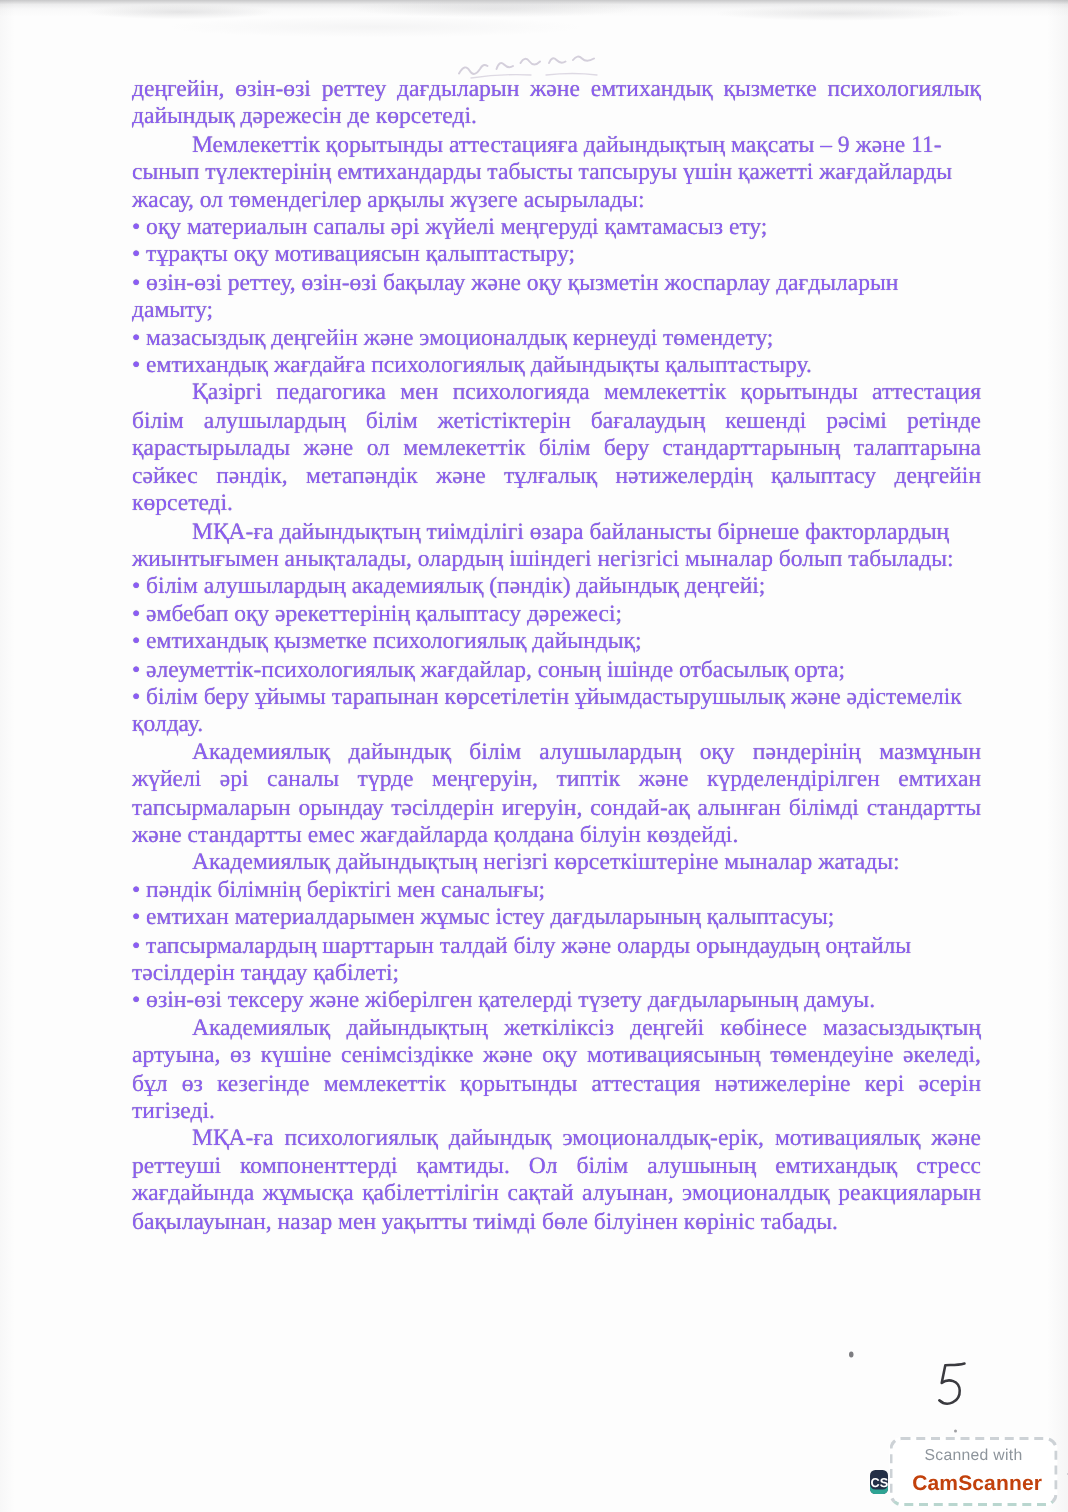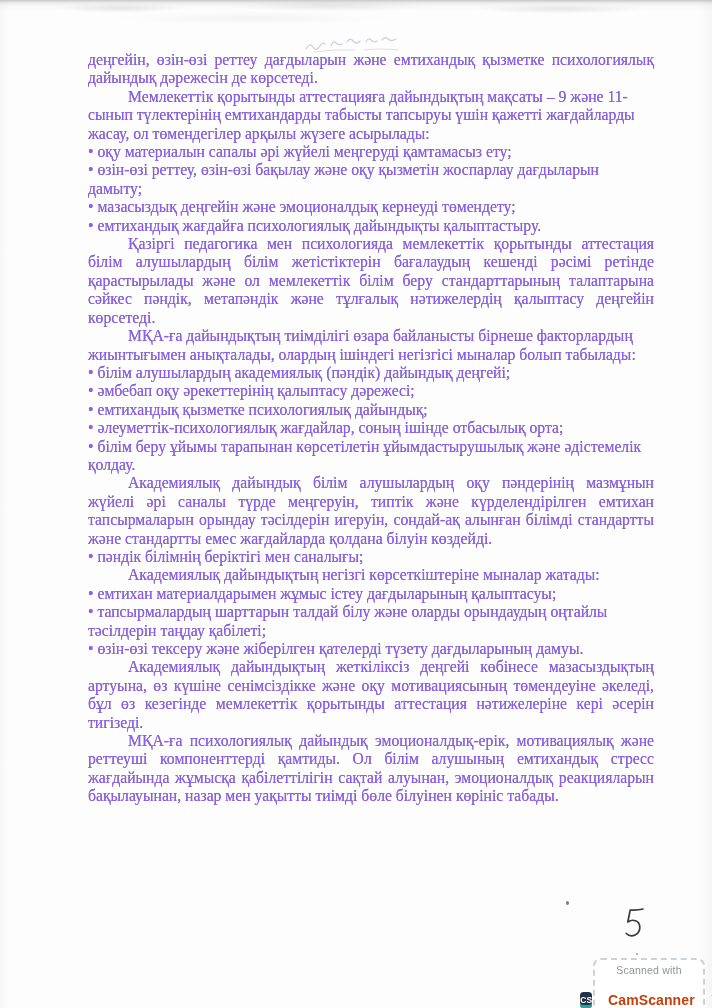--- a/index.html
+++ b/index.html
@@ -35,21 +35,21 @@
   .speck.b{left:636px;top:953px;width:2px;height:2px;background:rgba(120,120,125,0.7);}
   .scribble{position:absolute;left:300px;top:33px;width:132px;height:22px;opacity:0.55;}
   .page-num{position:absolute;left:622px;top:905px;width:26px;height:38px;}
   .cam-badge{
     position:absolute;left:593px;top:958px;width:112px;box-sizing:border-box;
     background:rgba(255,255,255,0.97);
     border:2px dashed #cdd2d6;border-bottom-color:#b9d6cf;border-radius:8px;
     padding:4px 4px 6px;text-align:center;
     font-family:"Liberation Sans","DejaVu Sans",sans-serif;
   }
-  .cam-line1{font-size:10.5px;color:#8d949b;letter-spacing:0.2px;margin-bottom:16px;}
+  .cam-line1{font-size:10.5px;color:#8d949b;letter-spacing:0.2px;margin-bottom:4px;}
   .cam-line2{display:flex;align-items:center;justify-content:center;gap:16px;}
   .cs-logo{
     display:inline-flex;align-items:center;justify-content:center;
     width:16px;height:16px;border-radius:3.5px;background:#243047;
     box-shadow:inset 0 -3px 0 rgba(48,184,162,0.85);
     color:#ffffff;font-size:8.5px;font-weight:bold;letter-spacing:0;
   }
   .cam-brand{font-size:14px;font-weight:bold;color:#c2410c;letter-spacing:0.1px;}
   .cam-tm{font-size:7px;color:#6d7687;line-height:1;align-self:flex-start;margin-top:2px;}
 </style>
@@ -60,33 +60,34 @@
 
   <svg class="scribble" viewBox="0 0 132 22">
     <path d="M6 16 q4 -7 7 -2 t7 -1 q2 -4 5 -2 m6 2 q2 -6 5 -3 t6 1 m5 -2 q3 -5 6 -1 t7 0 m6 1 q2 -5 5 -2 t6 1 m5 -1 q3 -4 6 -1 t8 0" fill="none" stroke="#b3aac0" stroke-width="1.3" stroke-linecap="round"></path>
     <path d="M14 19 q20 -3 40 -2 m10 0 q18 -2 34 0" fill="none" stroke="#c4bccf" stroke-width="0.9" stroke-linecap="round"></path>
   </svg>
 
   <div class="text-column">
     <p class="justify">деңгейін, өзін-өзі реттеу дағдыларын және емтихандық қызметке психологиялық дайындық дәрежесін де көрсетеді.</p>
     <p class="leftal indent">Мемлекеттік қорытынды аттестацияға дайындықтың мақсаты – 9 және 11-сынып түлектерінің емтихандарды табысты тапсыруы үшін қажетті жағдайларды жасау, ол төмендегілер арқылы жүзеге асырылады:</p>
     <p class="leftal">• оқу материалын сапалы әрі жүйелі меңгеруді қамтамасыз ету;</p>
+    <p class="leftal">• тұрақты оқу мотивациясын қалыптастыру;</p>
     <p class="leftal">• өзін-өзі реттеу, өзін-өзі бақылау және оқу қызметін жоспарлау дағдыларын дамыту;</p>
     <p class="leftal">• мазасыздық деңгейін және эмоционалдық кернеуді төмендету;</p>
     <p class="leftal">• емтихандық жағдайға психологиялық дайындықты қалыптастыру.</p>
     <p class="justify indent">Қазіргі педагогика мен психологияда мемлекеттік қорытынды аттестация білім алушылардың білім жетістіктерін бағалаудың кешенді рәсімі ретінде қарастырылады және ол мемлекеттік білім беру стандарттарының талаптарына сәйкес пәндік, метапәндік және тұлғалық нәтижелердің қалыптасу деңгейін көрсетеді.</p>
     <p class="leftal indent">МҚА-ға дайындықтың тиімділігі өзара байланысты бірнеше факторлардың жиынтығымен анықталады, олардың ішіндегі негізгісі мыналар болып табылады:</p>
     <p class="leftal">• білім алушылардың академиялық (пәндік) дайындық деңгейі;</p>
     <p class="leftal">• әмбебап оқу әрекеттерінің қалыптасу дәрежесі;</p>
     <p class="leftal">• емтихандық қызметке психологиялық дайындық;</p>
     <p class="leftal">• әлеуметтік-психологиялық жағдайлар, соның ішінде отбасылық орта;</p>
     <p class="leftal">• білім беру ұйымы тарапынан көрсетілетін ұйымдастырушылық және әдістемелік қолдау.</p>
     <p class="justify indent">Академиялық дайындық білім алушылардың оқу пәндерінің мазмұнын жүйелі әрі саналы түрде меңгеруін, типтік және күрделендірілген емтихан тапсырмаларын орындау тәсілдерін игеруін, сондай-ақ алынған білімді стандартты және стандартты емес жағдайларда қолдана білуін көздейді.</p>
+    <p class="leftal indent">Академиялық дайындықтың негізгі көрсеткіштеріне мыналар жатады:</p>
     <p class="leftal">• пәндік білімнің беріктігі мен саналығы;</p>
-    <p class="leftal indent">Академиялық дайындықтың негізгі көрсеткіштеріне мыналар жатады:</p>
     <p class="leftal">• емтихан материалдарымен жұмыс істеу дағдыларының қалыптасуы;</p>
     <p class="leftal">• тапсырмалардың шарттарын талдай білу және оларды орындаудың оңтайлы тәсілдерін таңдау қабілеті;</p>
     <p class="leftal">• өзін-өзі тексеру және жіберілген қателерді түзету дағдыларының дамуы.</p>
     <p class="justify indent">Академиялық дайындықтың жеткіліксіз деңгейі көбінесе мазасыздықтың артуына, өз күшіне сенімсіздікке және оқу мотивациясының төмендеуіне әкеледі, бұл өз кезегінде мемлекеттік қорытынды аттестация нәтижелеріне кері әсерін тигізеді.</p>
     <p class="justify indent">МҚА-ға психологиялық дайындық эмоционалдық-ерік, мотивациялық және реттеуші компоненттерді қамтиды. Ол білім алушының емтихандық стресс жағдайында жұмысқа қабілеттілігін сақтай алуынан, эмоционалдық реакцияларын бақылауынан, назар мен уақытты тиімді бөле білуінен көрініс табады.</p>
   </div>
 
   <div class="speck a"></div>
   <div class="speck b"></div>
 

